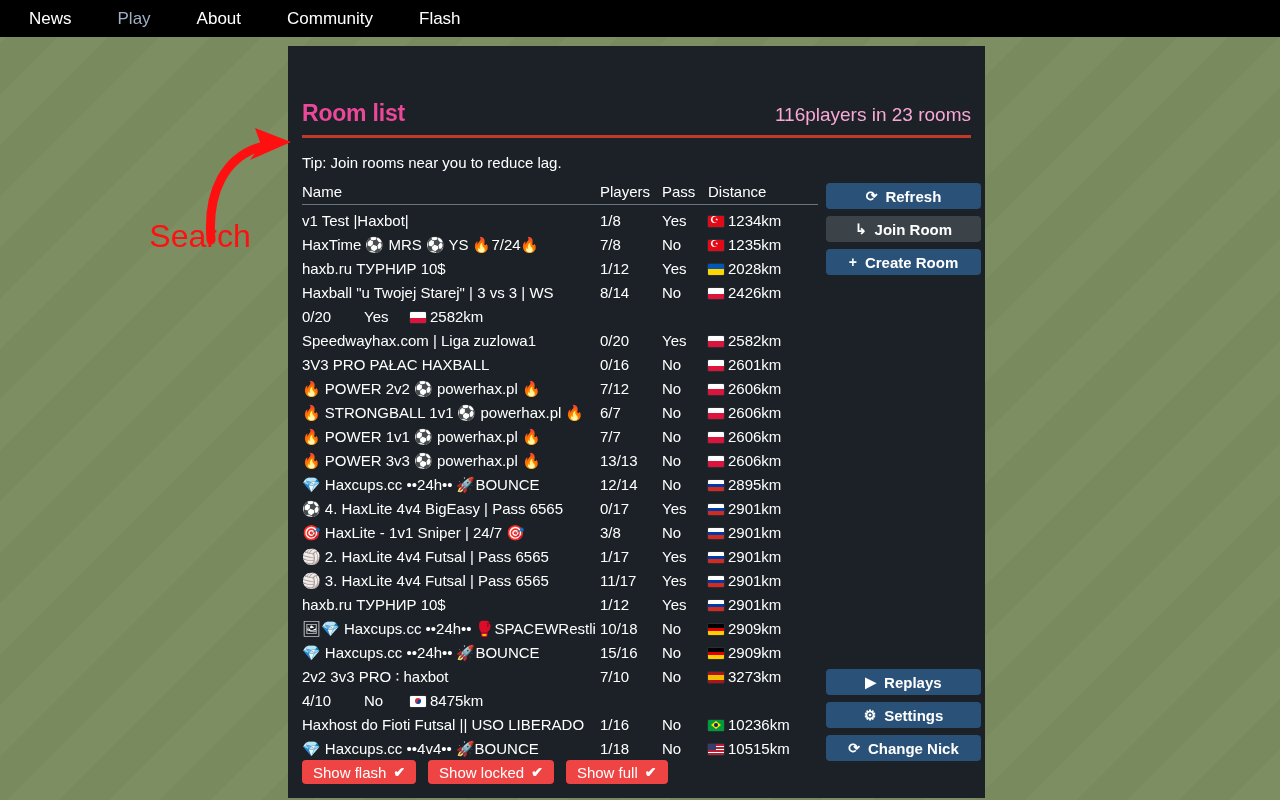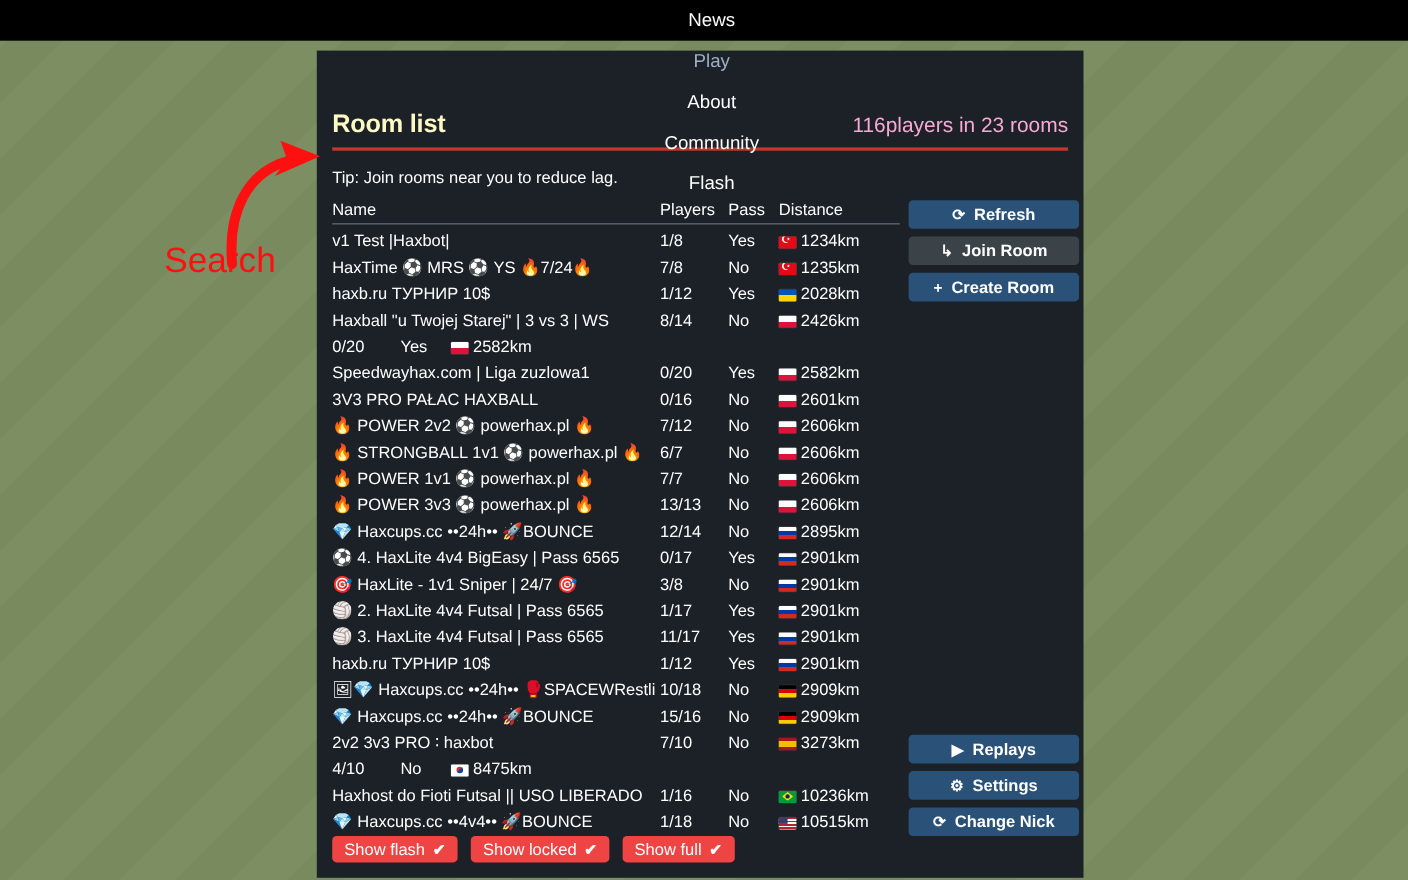--- a/index.html
+++ b/index.html
@@ -26,23 +26,22 @@
   
   .topnav {
     position: absolute;
     top: 0; left: 0;
     width: 1280px;
     height: 37px;
     background: #000000;
     display: flex;
     align-items: center;
     padding-left: 14px;
-    gap: 0px;
+    gap: 16px;
     z-index: 30;
-    flex-direction: column;
   }
   .topnav a {
     color: #ffffff;
     text-decoration: none;
     font-size: 17px;
     padding: 0 15px;
     line-height: 37px;
     white-space: nowrap;
   }
   .topnav a.active { color: #9fb0c4; }
@@ -80,21 +79,21 @@
   }
 
   .panel-head {
     display: flex;
     align-items: baseline;
     justify-content: space-between;
     padding-bottom: 8px;
     border-bottom: 3px solid #c0392b;
   }
   .panel-title {
-    color: #fef9c3;
+    color: #ec4899;
     font-size: 23px;
     font-weight: bold;
     letter-spacing: -0.2px;
   }
   .panel-count {
     color: #f9a8d4;
     font-size: 19px;
     margin-top: 42px;
   }
 

